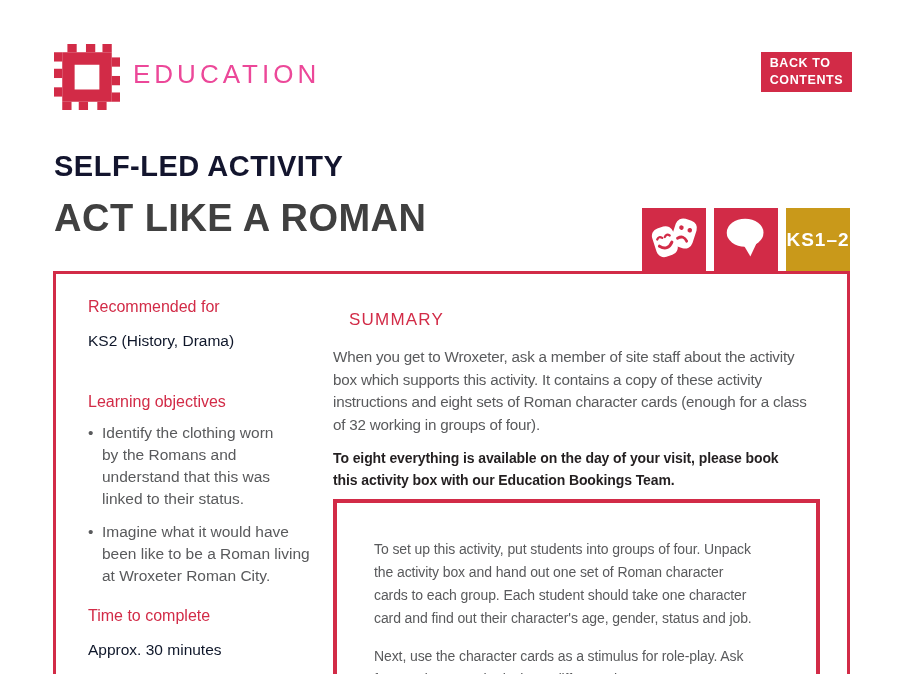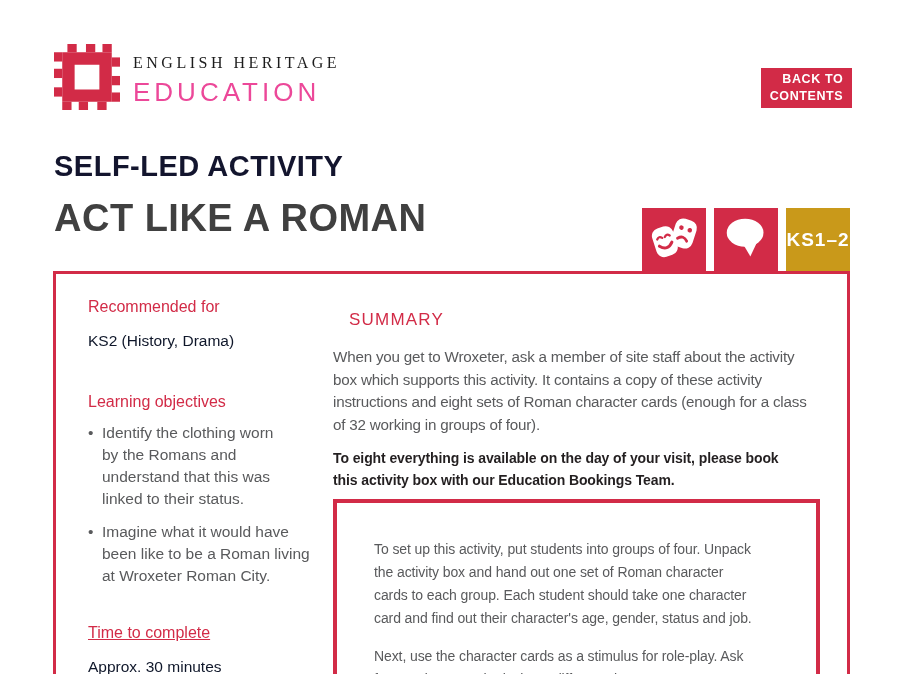--- a/index.html
+++ b/index.html
@@ -6,23 +6,23 @@
   .page{position:relative;width:903px;height:674px;background:#ffffff;overflow:hidden;
         font-family:"Liberation Sans",sans-serif;color:#595a5c;}
   .pre{white-space:pre-line;}
 
   
   .logo-icon{position:absolute;left:54px;top:44px;width:66px;height:66px;}
   .logo-text{position:absolute;left:133px;top:54px;}
   .logo-line1{font-family:"Liberation Serif",serif;font-size:16px;letter-spacing:3.5px;
               color:#1c1c1c;font-weight:500;}
   .logo-line2{font-size:26px;letter-spacing:4px;color:#ec4899;margin-top:5px;font-weight:400;}
-  .back-btn{position:absolute;left:761px;top:68px;width:91px;height:40px;background:#d22b47;
+  .back-btn{position:absolute;left:761px;top:52px;width:91px;height:40px;background:#d22b47;
             color:#fff;font-size:12.5px;font-weight:bold;letter-spacing:0.6px;line-height:1.35;
-            display:flex;align-items:center;justify-content:center;text-align:right;cursor:pointer;}
+            display:flex;align-items:center;justify-content:center;text-align:left;cursor:pointer;}
 
   
   .subtitle{position:absolute;left:54px;top:150px;font-size:29px;font-weight:bold;
             color:#13152e;letter-spacing:0.5px;}
   .title{position:absolute;left:54px;top:197px;font-size:38px;font-weight:bold;
          color:#404040;letter-spacing:0.5px;}
 
   
   .badge{position:absolute;top:208px;width:64px;height:63px;background:#d22b47;
          display:flex;align-items:center;justify-content:center;}
@@ -34,21 +34,21 @@
 
   
   .box{position:absolute;left:53px;top:271px;width:797px;height:480px;box-sizing:border-box;
        border:3px solid #d22b47;background:#fff;}
 
   
   .sidebar{position:absolute;left:32px;top:22px;width:235px;font-size:15.5px;line-height:21px;}
   .side-head{color:#d22b47;font-size:16px;font-weight:400;margin:0;}
   .side-body{margin:13px 0 0 0;color:#0f172a;}
   .side-sec2{margin-top:40px;}
-  .side-sec3{margin-top:35px;text-decoration:underline;}
+  .side-sec3{margin-top:18px;}
   .side-bullets{list-style:none;margin:10px 0 0 0;padding:0;}
   .side-bullets li{position:relative;padding-left:14px;line-height:22px;}
   .side-bullets li + li{margin-top:11px;}
   .side-bullets li::before{content:"•";position:absolute;left:0;top:0;color:#595a5c;}
 
   
   .maincol{position:absolute;left:277px;top:20px;width:500px;}
   .summary-head{color:#d22b47;font-size:17px;font-weight:400;letter-spacing:1.2px;margin:16px;}
   .summary-text{margin:13px 0 0 0;font-size:15.2px;line-height:22.5px;letter-spacing:-0.2px;
                 color:#595a5c;width:500px;}
@@ -77,21 +77,20 @@
         <rect x="8" y="56" width="9" height="8"></rect>
           <rect x="24" y="56" width="9" height="8"></rect>
           <rect x="42" y="56" width="9" height="8"></rect>
         <rect x="0" y="8" width="8" height="9"></rect>
           <rect x="0" y="24" width="8" height="9"></rect>
           <rect x="0" y="42" width="8" height="9"></rect>
       </g>
     </svg>
   </span>
   <div class="logo-text">
-    <div class="logo-line1">ENGLISH HERITAGE</div>
     <div class="logo-line2">EDUCATION</div>
   </div>
 
   <div class="back-btn pre">BACK TO
 CONTENTS</div>
 
   <div class="subtitle">SELF-LED ACTIVITY</div>
   <div class="title">ACT LIKE A ROMAN</div>
 
   <div class="badge masks">

